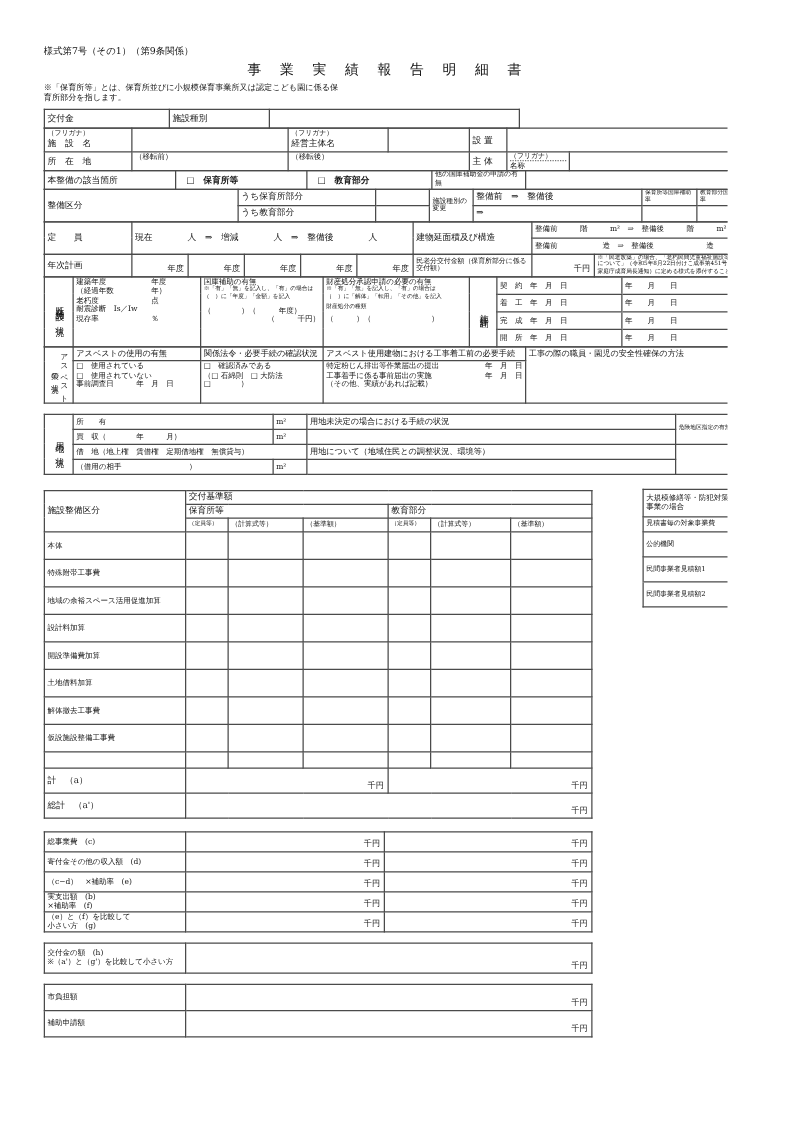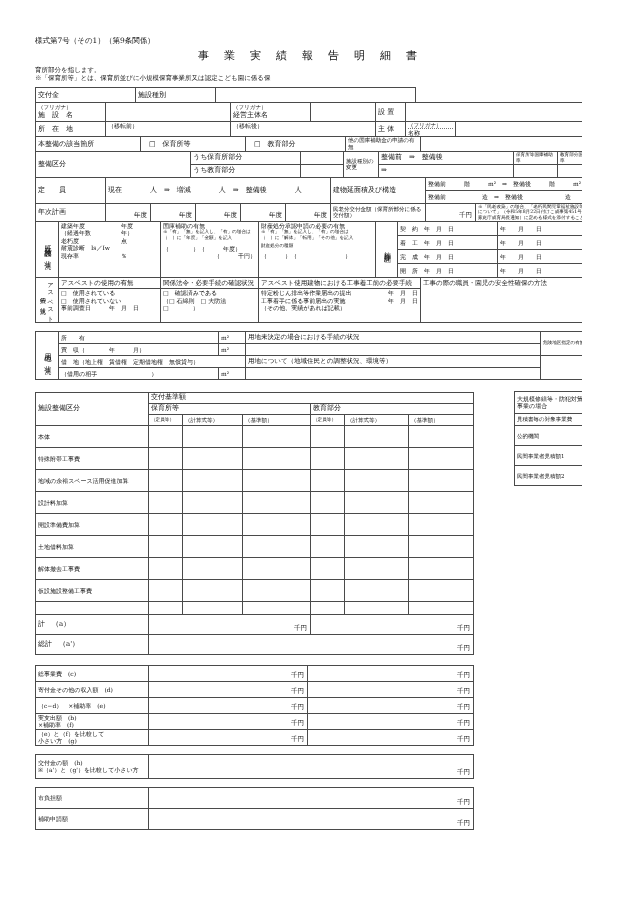--- a/index.html
+++ b/index.html
@@ -32,38 +32,38 @@
   
   .formno { font-size:7.5px; }
   .title { text-align:center; font-size:11px; letter-spacing:2px; margin-top:2px; }
   .note { font-size:6.5px; width:340px; line-height:1.3; margin-top:3px; }
   .idfields { position:absolute; left:415px; top:56px; width:185px; }
   .idrow { display:flex; align-items:flex-end; height:12px; font-size:7px; }
   .idrow .lbl { flex:0 0 38px; }
   .idrow .line { flex:1; border-bottom:1px solid #000; height:10px; }
 
   .fg { font-size:5.5px; line-height:1.1; }
-  .cb { padding-left:8px; }
+  .cb { padding-left:8px;font-weight:bold; }
 
   .costwrap { display:flex; margin-top:12px; }
   .sidebox { width:86px; margin-left:40px; }
   .sidebox table { width:86px; }
   .sb-amt { display:flex; justify-content:space-between; align-items:flex-end; }
   .sb-amt .u { font-size:6.5px; }
 </style>
 </head>
 <body>
 
 <div class="page">
 
   <div class="formno">様式第7号（その1）（第9条関係）</div>
   <div class="title">事　業　実　績　報　告　明　細　書</div>
   <div class="note">
+    <div>※「保育所等」とは、保育所並びに小規模保育事業所又は認定こども園に係る保</div>
     <div>育所部分を指します。</div>
-    <div>※「保育所等」とは、保育所並びに小規模保育事業所又は認定こども園に係る保</div>
   </div>
 
   <table class="box" style="width:380px; margin-top:4px;">
     <colgroup>
         <col style="width:100px">
         <col style="width:80px">
         <col style="width:200px">
       </colgroup>
     <tbody>
         <tr style="height:15px">

